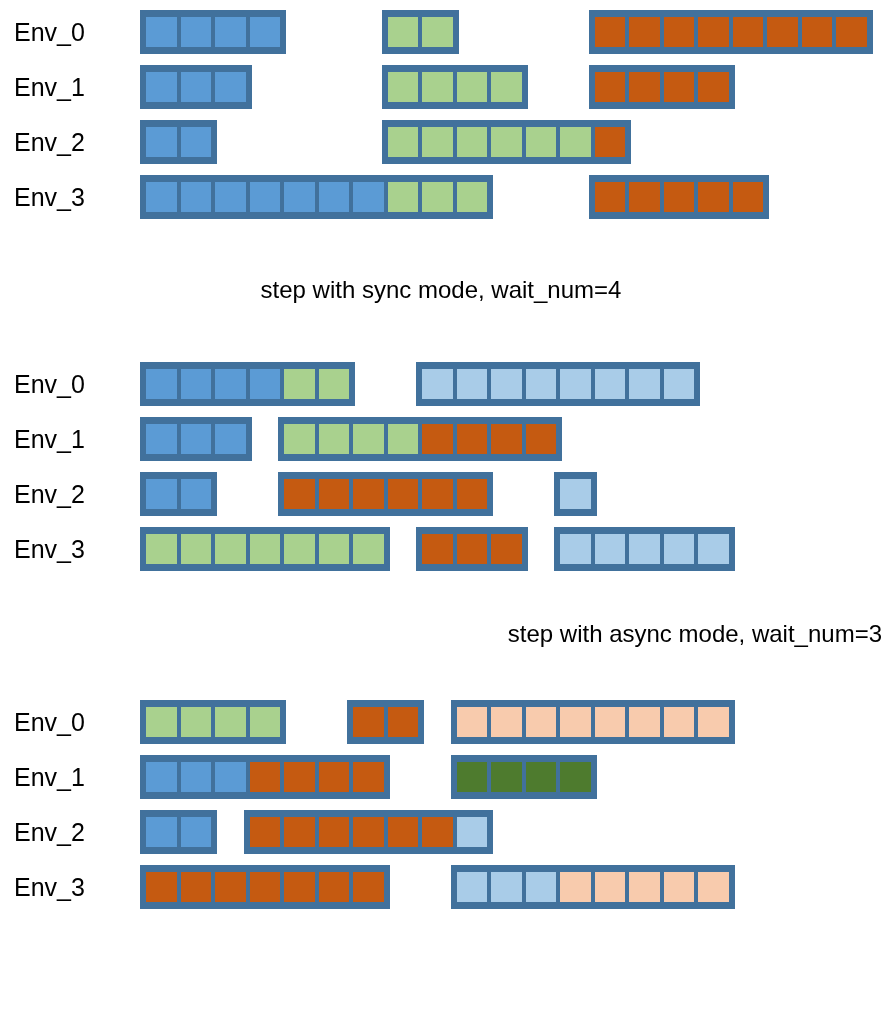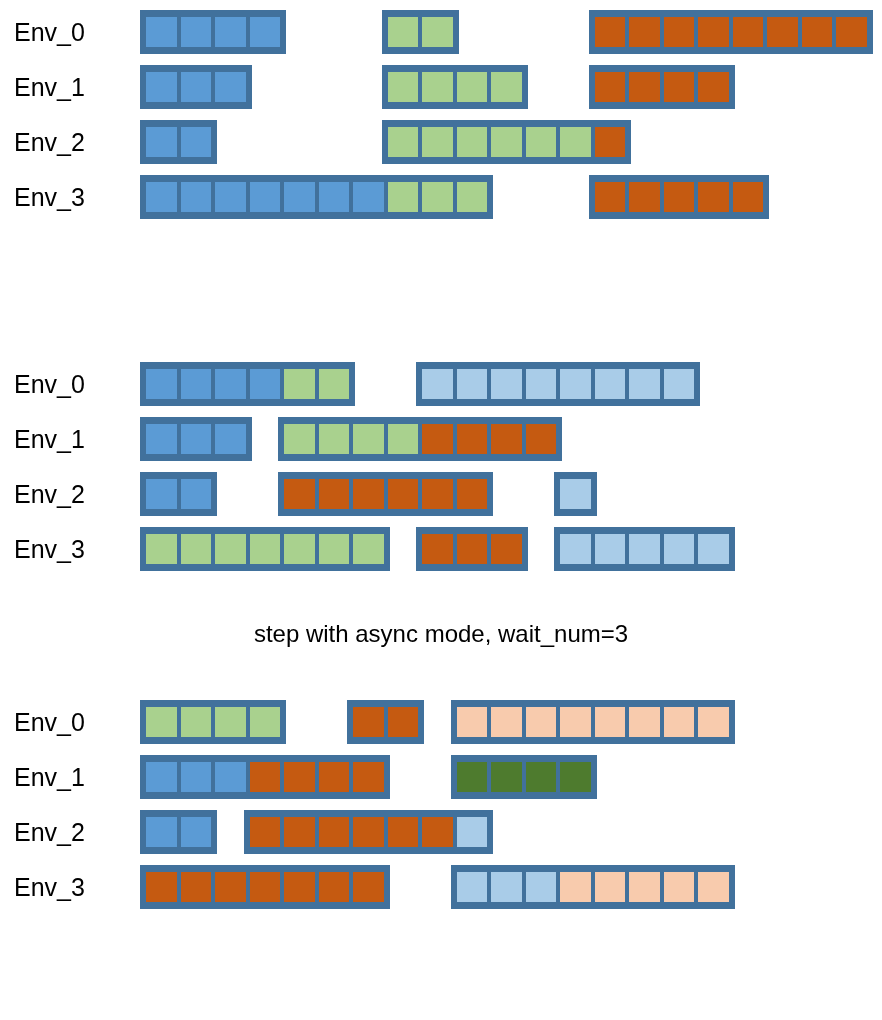--- a/index.html
+++ b/index.html
@@ -178,20 +178,21 @@
           <div class="block" style="left: 588.5px; width: 180.5px;">
             <div class="cell c-orange" style="width: 34.5px;"></div>
             <div class="cell c-orange" style="width: 34.5px;"></div>
             <div class="cell c-orange" style="width: 34.5px;"></div>
             <div class="cell c-orange" style="width: 34.5px;"></div>
             <div class="cell c-orange" style="width: 34.5px;"></div>
           </div>
         </div>
       </div>
     </div>
+    <div class="caption" style="top: 276px;">step with sync mode, wait_num=4</div>
     <div class="section" style="top: 362px;">
       <div class="row">
         <div class="row-label">Env_0</div>
         <div class="track">
           <div class="block" style="left: 140px; width: 215px;">
             <div class="cell c-blue" style="width: 34.5px;"></div>
             <div class="cell c-blue" style="width: 34.5px;"></div>
             <div class="cell c-blue" style="width: 34.5px;"></div>
             <div class="cell c-blue" style="width: 34.5px;"></div>
             <div class="cell c-green" style="width: 34.5px;"></div>
@@ -269,21 +270,21 @@
           <div class="block" style="left: 554px; width: 180.5px;">
             <div class="cell c-lightblue" style="width: 34.5px;"></div>
             <div class="cell c-lightblue" style="width: 34.5px;"></div>
             <div class="cell c-lightblue" style="width: 34.5px;"></div>
             <div class="cell c-lightblue" style="width: 34.5px;"></div>
             <div class="cell c-lightblue" style="width: 34.5px;"></div>
           </div>
         </div>
       </div>
     </div>
-    <div class="caption" style="top: 620px;">step with async mode, wait_num=3</div>
+    <div class="caption" style="top: 620px; text-align: right;">step with async mode, wait_num=3</div>
     <div class="section" style="top: 700px;">
       <div class="row">
         <div class="row-label">Env_0</div>
         <div class="track">
           <div class="block" style="left: 140px; width: 146px;">
             <div class="cell c-green" style="width: 34.5px;"></div>
             <div class="cell c-green" style="width: 34.5px;"></div>
             <div class="cell c-green" style="width: 34.5px;"></div>
             <div class="cell c-green" style="width: 34.5px;"></div>
           </div>

